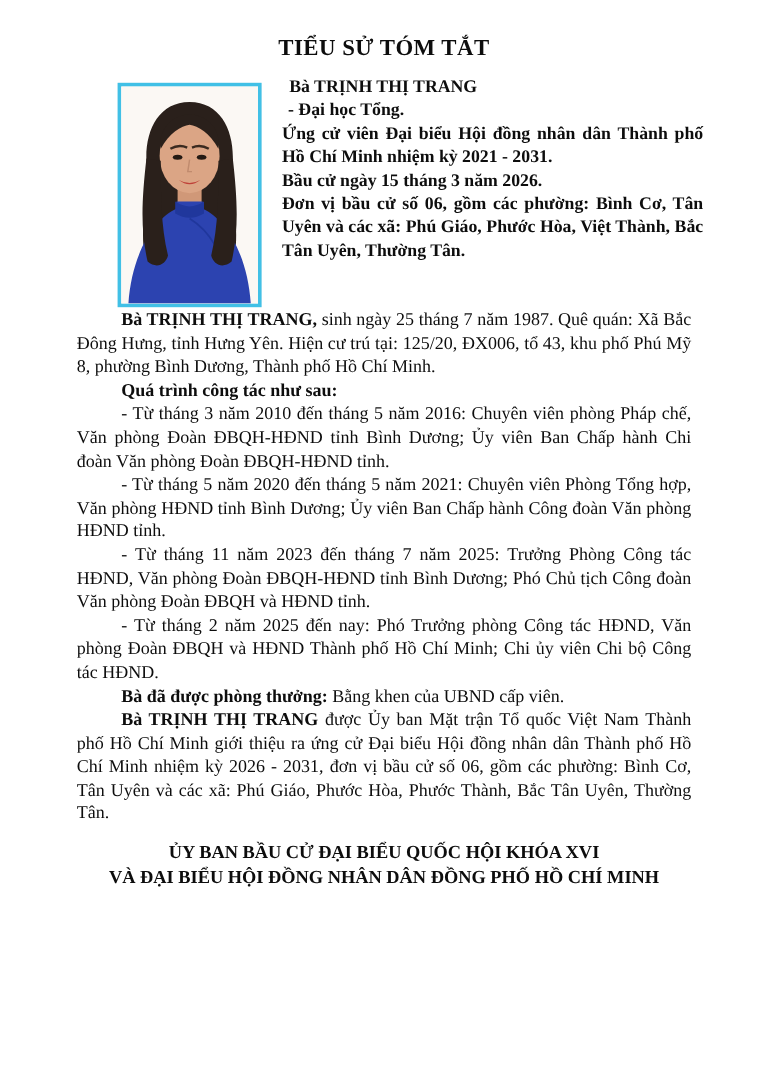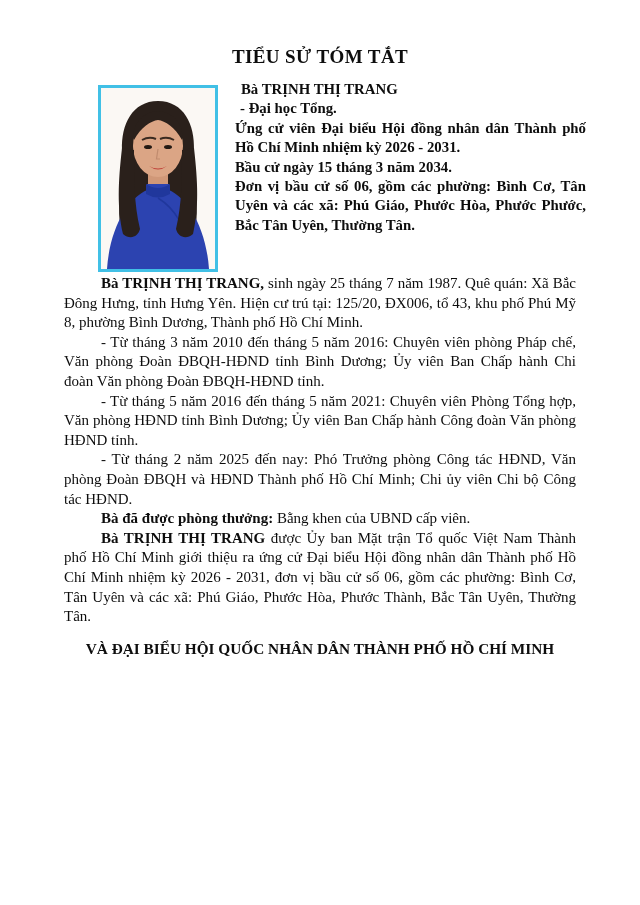--- a/index.html
+++ b/index.html
@@ -5,21 +5,21 @@
   html,body{margin:0;padding:0;background:#ffffff;}
   .page{
     position:relative;
     width:640px;height:905px;
     background:#ffffff;
     color:#0d0d0d;
     font-family:"Liberation Serif","DejaVu Serif",serif;
     overflow:hidden;
   }
   .title{
-    margin:16px;
+    margin:0;
     padding-top:30px;
     text-align:center;
     font-size:19px;
     font-weight:bold;
     letter-spacing:.4px;
   }
   .top-row{
     display:flex;
     align-items:flex-start;
     margin:16px 54px 0 98px;
@@ -99,33 +99,36 @@
         <path d="M57 110 Q70 118 78 132" stroke="#20379c" stroke-width="1.5" fill="none"></path>
 
         <path d="M21 60 C17 95 16 120 22 146 C29 152 37 149 39 141 C33 116 33 90 33 62 Z" fill="#2a201b"></path>
         <path d="M93 60 C97 95 98 120 92 146 C85 152 77 149 75 141 C81 116 81 90 81 62 Z" fill="#2a201b"></path>
       </svg>
     </div>
 
     <div class="summary-col">
       <p class="name-line">Bà TRỊNH THỊ TRANG</p>
       <p class="edu-line">- Đại học Tổng.</p>
-      <p>Ứng cử viên Đại biểu Hội đồng nhân dân Thành phố Hồ Chí Minh nhiệm kỳ 2026 - 2031.</p>
-      <p>Bầu cử ngày 15 tháng 3 năm 2034.</p>
-      <p>Đơn vị bầu cử số 06, gồm các phường: Bình Cơ, Tân Uyên và các xã: Phú Giáo, Phước Hòa, Phước Phước, Bắc Tân Uyên, Thường Tân.</p>
+      <p>Ứng cử viên Đại biểu Hội đồng nhân dân Thành phố Hồ Chí Minh nhiệm kỳ 2021 - 2031.</p>
+      <p>Bầu cử ngày 15 tháng 3 năm 2026.</p>
+      <p>Đơn vị bầu cử số 06, gồm các phường: Bình Cơ, Tân Uyên và các xã: Phú Giáo, Phước Hòa, Việt Thành, Bắc Tân Uyên, Thường Tân.</p>
     </div>
 
   </div>
 
   <div class="body-text">
     <p><span class="b">Bà TRỊNH THỊ TRANG,</span><span> sinh ngày 25 tháng 7 năm 1987. Quê quán: Xã Bắc Đông Hưng, tỉnh Hưng Yên. Hiện cư trú tại: 125/20, ĐX006, tổ 43, khu phố Phú Mỹ 8, phường Bình Dương, Thành phố Hồ Chí Minh.</span></p>
+    <p class="b">Quá trình công tác như sau:</p>
     <p>- Từ tháng 3 năm 2010 đến tháng 5 năm 2016: Chuyên viên phòng Pháp chế, Văn phòng Đoàn ĐBQH-HĐND tỉnh Bình Dương; Ủy viên Ban Chấp hành Chi đoàn Văn phòng Đoàn ĐBQH-HĐND tỉnh.</p>
-    <p>- Từ tháng 5 năm 2016 đến tháng 5 năm 2021: Chuyên viên Phòng Tổng hợp, Văn phòng HĐND tỉnh Bình Dương; Ủy viên Ban Chấp hành Công đoàn Văn phòng HĐND tỉnh.</p>
+    <p>- Từ tháng 5 năm 2020 đến tháng 5 năm 2021: Chuyên viên Phòng Tổng hợp, Văn phòng HĐND tỉnh Bình Dương; Ủy viên Ban Chấp hành Công đoàn Văn phòng HĐND tỉnh.</p>
+    <p>- Từ tháng 11 năm 2023 đến tháng 7 năm 2025: Trưởng Phòng Công tác HĐND, Văn phòng Đoàn ĐBQH-HĐND tỉnh Bình Dương; Phó Chủ tịch Công đoàn Văn phòng Đoàn ĐBQH và HĐND tỉnh.</p>
     <p>- Từ tháng 2 năm 2025 đến nay: Phó Trưởng phòng Công tác HĐND, Văn phòng Đoàn ĐBQH và HĐND Thành phố Hồ Chí Minh; Chi ủy viên Chi bộ Công tác HĐND.</p>
     <p><span class="b">Bà đã được phòng thưởng:</span><span> Bằng khen của UBND cấp viên.</span></p>
     <p><span class="b">Bà TRỊNH THỊ TRANG</span><span> được Ủy ban Mặt trận Tổ quốc Việt Nam Thành phố Hồ Chí Minh giới thiệu ra ứng cử Đại biểu Hội đồng nhân dân Thành phố Hồ Chí Minh nhiệm kỳ 2026 - 2031, đơn vị bầu cử số 06, gồm các phường: Bình Cơ, Tân Uyên và các xã: Phú Giáo, Phước Hòa, Phước Thành, Bắc Tân Uyên, Thường Tân.</span></p>
   </div>
 
   <div class="footer">
-    <p>VÀ ĐẠI BIỂU HỘI QUỐC NHÂN DÂN THÀNH PHỐ HỒ CHÍ MINH</p>
+    <p>ỦY BAN BẦU CỬ ĐẠI BIỂU QUỐC HỘI KHÓA XVI</p>
+    <p>VÀ ĐẠI BIỂU HỘI ĐỒNG NHÂN DÂN ĐỒNG PHỐ HỒ CHÍ MINH</p>
   </div>
 
 </div>
 
 </body></html>

